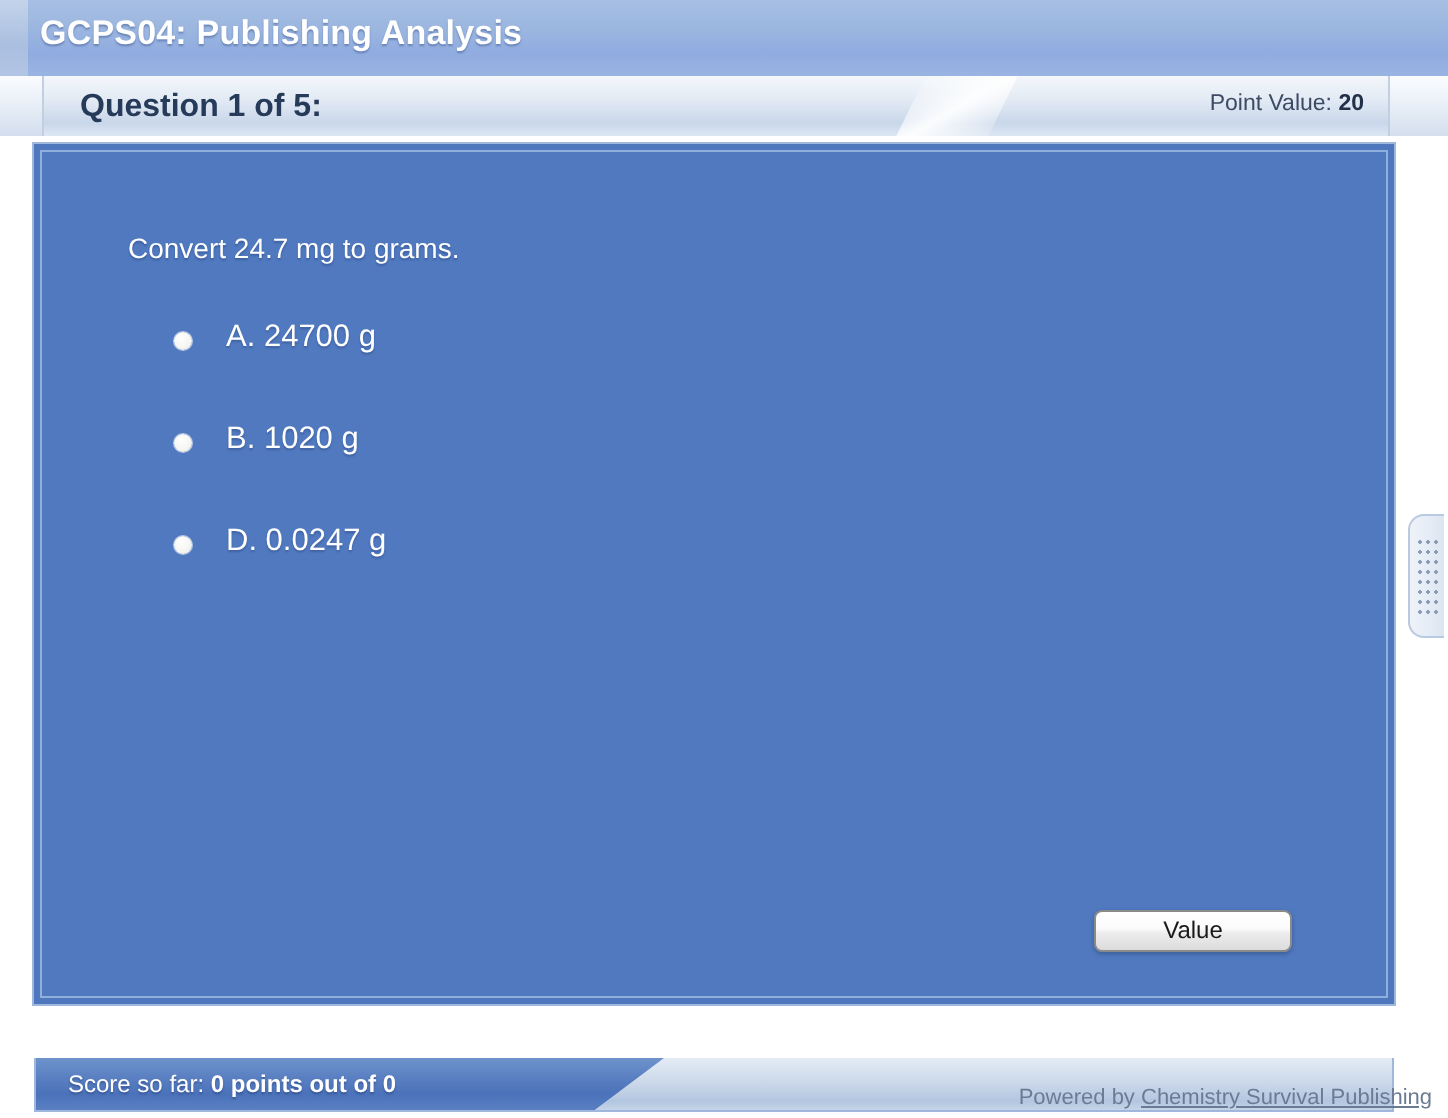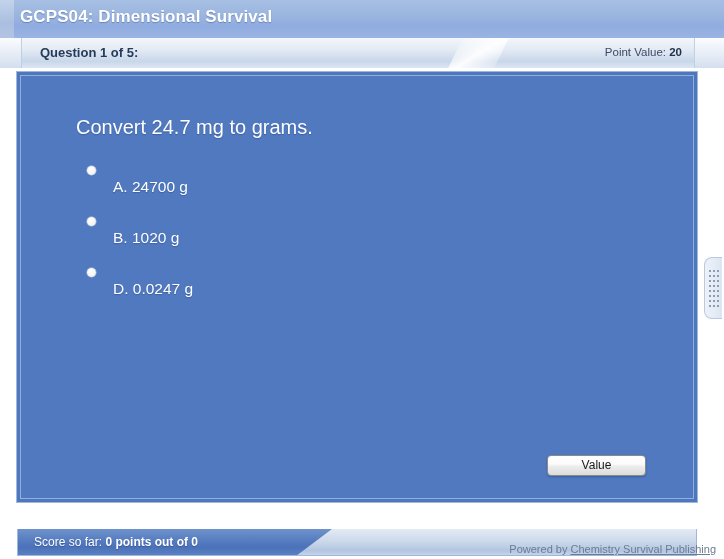--- a/index.html
+++ b/index.html
@@ -86,21 +86,21 @@
     top: -4px;
     width: 46px;
     height: 40px;
     background: linear-gradient(to bottom right, rgba(255,255,255,0) 0%, rgba(255,255,255,.92) 50%, rgba(255,255,255,0) 100%);
     transform: skewX(-26deg);
   }
   .qbar-question {
     position: absolute;
     left: 40px;
     top: 7px;
-    font-size: 13px;
+    font-size: 16px;
     font-weight: bold;
     color: #263a59;
     white-space: nowrap;
     text-align: right;
   }
   .qbar-points {
     position: absolute;
     right: 42px;
     top: 8px;
     font-size: 11.5px;
@@ -127,39 +127,39 @@
   .panel-inner {
     position: absolute;
     left: 0; top: 0; right: 0; bottom: 0;
     border: 1px solid #8fb0dd;
     background: #5079bf;
     box-sizing: border-box;
   }
 
   .question-text {
     position: absolute;
-    left: 55px;
+    left: 43px;
     top: 40px;
-    font-size: 20px;
+    font-size: 14px;
     color: #ffffff;
     text-shadow: 0 1px 1px rgba(40,65,120,.45);
     white-space: nowrap;
   }
 
   .choices {
     position: absolute;
     left: 66px;
     top: 85px;
     width: 500px;
   }
   .choice {
     position: relative;
     height: 51px;
     display: flex;
-    align-items: center;
+    align-items: flex-start;
     cursor: default;
   }
   .choice .bullet {
     position: absolute;
     left: 0;
     top: 5px;
     width: 9px;
     height: 9px;
     border-radius: 50%;
     background: radial-gradient(circle at 38% 32%, #ffffff 0%, #f6f6f4 55%, #e9e9e4 100%);
@@ -274,21 +274,21 @@
     cursor: pointer;
   }
 </style>
 </head>
 <body>
 
 <div id="app">
 
   <div class="title-bar">
     <div class="title-cap-left"></div>
-    <div class="title-text">GCPS04: Dimensional Survival</div>
+    <div class="title-text">GCPS04: Publishing Analysis</div>
   </div>
 
   <div class="qbar">
     <div class="qbar-left-pad"></div>
     <div class="qbar-sheen"></div>
     <div class="qbar-right-pad"></div>
     <div class="qbar-question">Question 1 of 5:</div>
     <div class="qbar-points">
       <span>Point Value:</span>
       <b>20</b>

